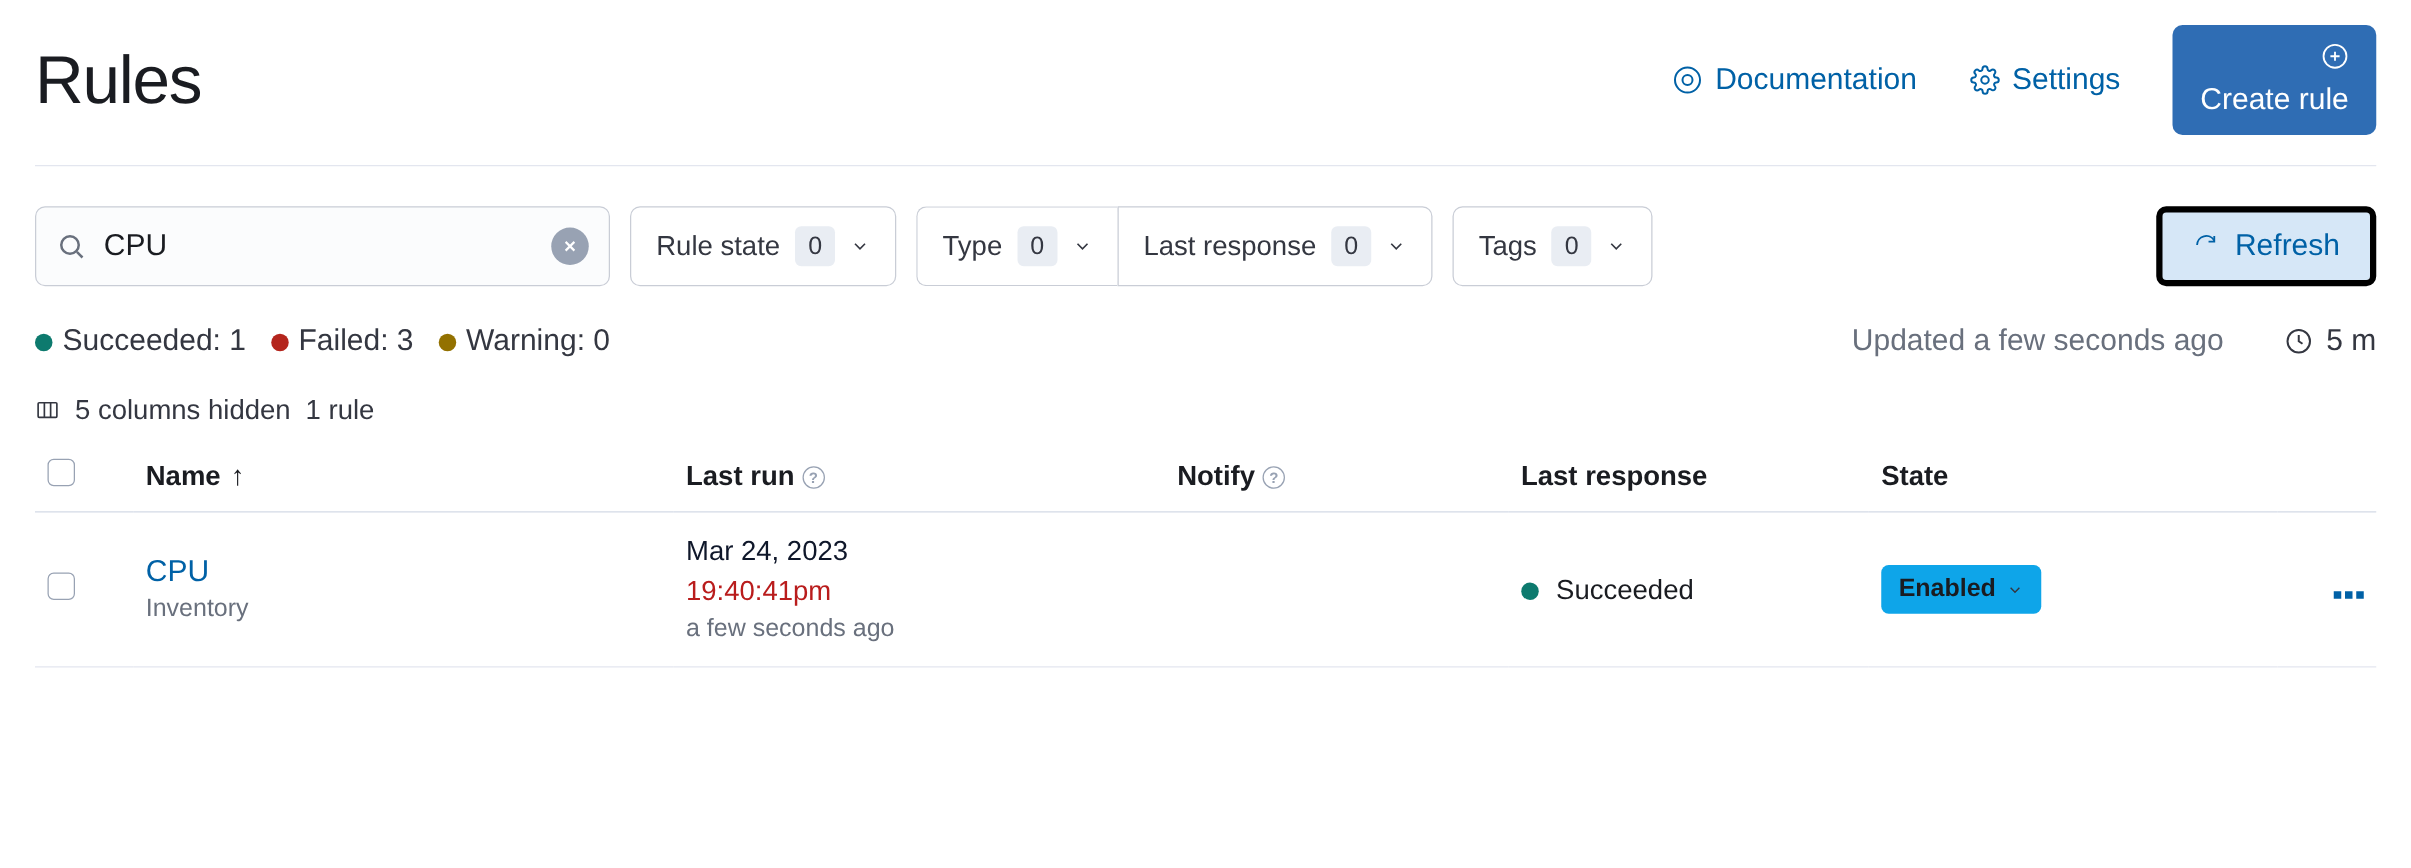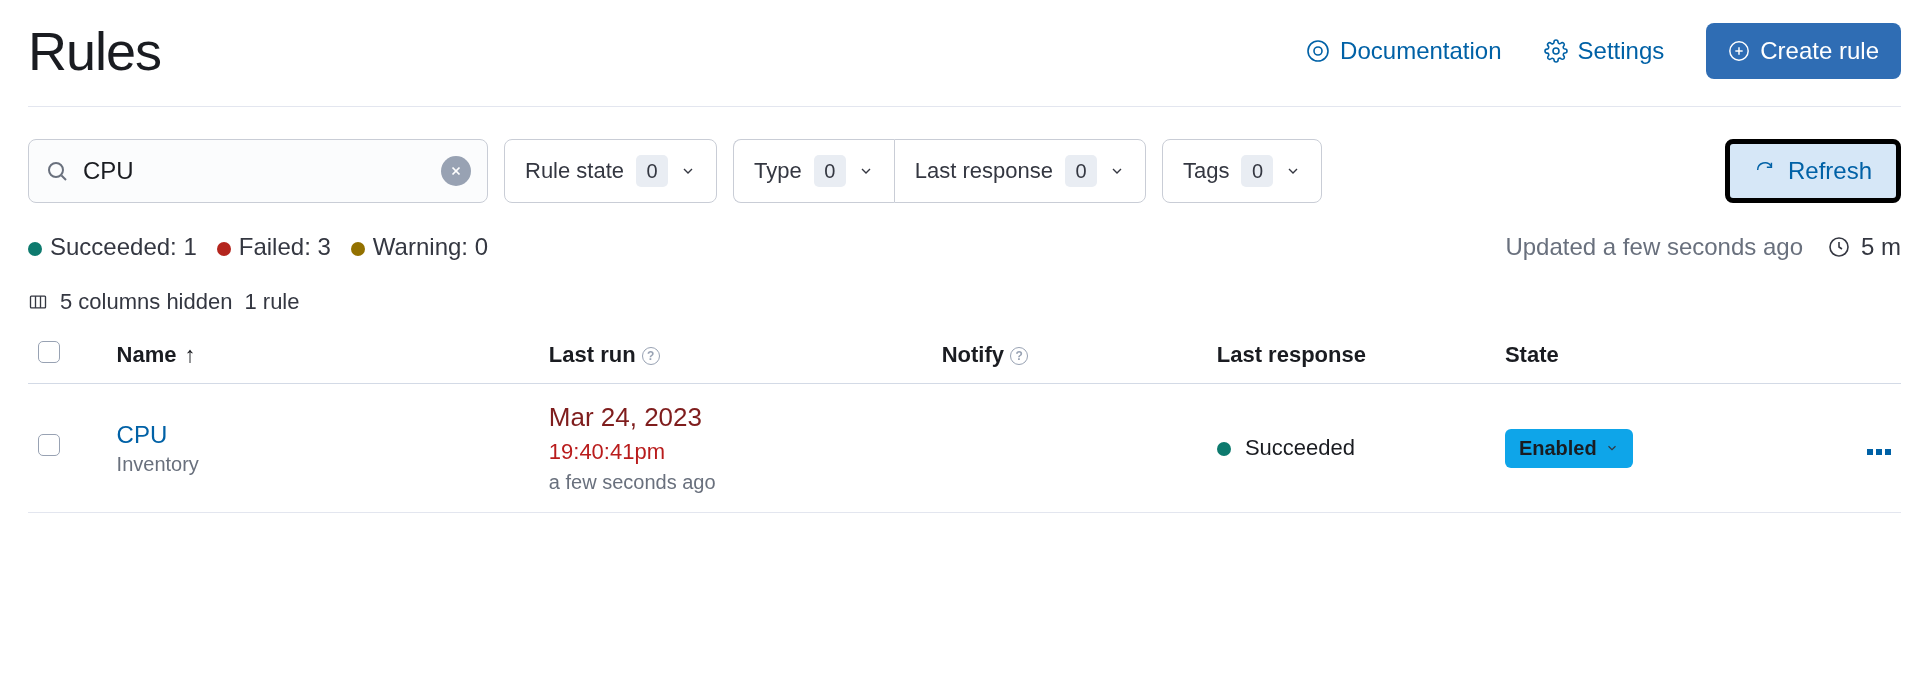--- a/index.html
+++ b/index.html
@@ -4,21 +4,21 @@
   <style>
     * { margin: 0; padding: 0; box-sizing: border-box; font-family: -apple-system, BlinkMacSystemFont, "Segoe UI", Helvetica, Arial, sans-serif; }
     body { padding: 20px 28px; color: #1a1c21; background: #fff; }
 
     .header { display: flex; align-items: center; justify-content: space-between; padding-bottom: 24px; border-bottom: 1px solid #e3e6ef; }
     .page-title { font-size: 54px; font-weight: 400; letter-spacing: -1px; }
     .header-actions { display: flex; align-items: center; gap: 42px; }
     .header-link { display: inline-flex; align-items: center; gap: 10px; color: #0061a6; font-size: 24px; font-weight: 500; text-decoration: none; cursor: pointer; }
     .header-link svg { width: 24px; height: 24px; stroke: #0061a6; fill: none; stroke-width: 1.6; }
 
-    .btn-primary { display: inline-flex; align-items: center; gap: 10px; background: #2f6db4; color: #fff; font-size: 24px; font-weight: 500; padding: 14px 22px; border-radius: 8px; border: none; cursor: pointer; }
+    .btn-primary { display: inline-flex; align-items: flex-end; gap: 10px; background: #2f6db4; color: #fff; font-size: 24px; font-weight: 500; padding: 14px 22px; border-radius: 8px; border: none; cursor: pointer; flex-direction: column; }
     .btn-primary svg { width: 22px; height: 22px; stroke: #fff; fill: none; stroke-width: 1.6; }
 
     .filters-row { display: flex; gap: 16px; margin-top: 32px; }
     .search-box { display: flex; align-items: center; flex: 0 0 460px; border: 1px solid #c9cdd6; border-radius: 8px; padding: 0 16px; height: 64px; background: #fbfcfd; }
     .search-box svg { width: 24px; height: 24px; stroke: #69707d; fill: none; stroke-width: 2; }
     .search-input { flex: 1; border: none; outline: none; font-size: 24px; padding-left: 14px; background: transparent; color: #1a1c21; }
     .clear-btn { width: 30px; height: 30px; border-radius: 50%; background: #98a2b3; color: #fff; border: none; cursor: pointer; display: flex; align-items: center; justify-content: center; }
     .clear-btn svg { width: 14px; height: 14px; stroke: #fff; fill: none; stroke-width: 3; }
 
     .filter-chip { display: inline-flex; align-items: center; gap: 12px; border: 1px solid #c9cdd6; border-radius: 8px; padding: 0 20px; height: 64px; font-size: 22px; color: #343741; background: #fff; cursor: pointer; }
@@ -29,36 +29,36 @@
 
     .refresh-btn { display: inline-flex; align-items: center; gap: 12px; border: 5px solid #000000; background: #d6e7f7; color: #0061a6; font-size: 24px; font-weight: 500; padding: 0 24px; height: 64px; border-radius: 8px; cursor: pointer; }
     .refresh-btn svg { width: 22px; height: 22px; stroke: #0061a6; fill: none; stroke-width: 1.6; }
 
     .status-bar { display: flex; align-items: center; justify-content: space-between; margin-top: 30px; font-size: 24px; }
     .status-counts { display: flex; align-items: center; gap: 20px; color: #343741; }
     .dot { width: 14px; height: 14px; border-radius: 50%; display: inline-block; vertical-align: middle; margin-right: 8px; }
     .dot-succ { background: #0d7a6e; }
     .dot-fail { background: #b4251d; }
     .dot-warn { background: #937100; }
-    .updated-group { display: flex; align-items: center; gap: 24px; color: #69707d; }
+    .updated-group { display: flex; align-items: center; gap: 48px; color: #69707d; }
     .updated-group svg { width: 24px; height: 24px; stroke: #343741; fill: none; stroke-width: 1.6; }
     .interval-label { color: #343741; font-weight: 400; }
 
     .hidden-cols { display: flex; align-items: center; gap: 12px; margin-top: 28px; font-size: 22px; color: #343741; font-weight: 400; }
     .hidden-cols svg { width: 20px; height: 20px; stroke: #343741; fill: none; stroke-width: 1.6; }
 
     table { width: 100%; border-collapse: collapse; margin-top: 12px; }
     th { text-align: left; font-size: 22px; font-weight: 700; color: #1a1c21; padding: 14px 10px; border-bottom: 1px solid #d3dae6; }
     th .qmark { display: inline-flex; align-items: center; justify-content: center; width: 18px; height: 18px; border: 1.5px solid #98a2b3; color: #98a2b3; border-radius: 50%; font-size: 12px; font-weight: 700; margin-left: 6px; vertical-align: middle; }
     th .sort-arrow { margin-left: 8px; }
     td { padding: 18px 10px; border-bottom: 1px solid #e3e6ef; vertical-align: middle; font-size: 22px; }
     .checkbox { width: 22px; height: 22px; border: 1.5px solid #98a2b3; border-radius: 5px; cursor: pointer; display: inline-block; }
     .name-link { color: #0061a6; font-size: 24px; font-weight: 500; cursor: pointer; }
     .name-sub { color: #69707d; font-size: 20px; margin-top: 4px; }
-    .lastrun-date { color: #7f1d1d; font-size: 26px; }
+    .lastrun-date { color: #0f172a; font-size: 22px; }
     .lastrun-time { color: #b91c1c; font-size: 22px; margin-top: 6px; }
     .lastrun-ago { color: #69707d; font-size: 20px; margin-top: 6px; }
     .state-pill { display: inline-flex; align-items: center; gap: 8px; background: #0ea5e9; color: #1a1c21; font-size: 20px; font-weight: 600; padding: 8px 14px; border-radius: 6px; cursor: pointer; }
     .more-btn { display: inline-flex; gap: 3px; cursor: pointer; }
     .more-btn span { width: 6px; height: 6px; background: #0061a6; }
     .col-check { width: 60px; }
     .col-name { width: 330px; }
     .col-lastrun { width: 300px; }
     .col-notify { width: 210px; }
     .col-resp { width: 220px; }

